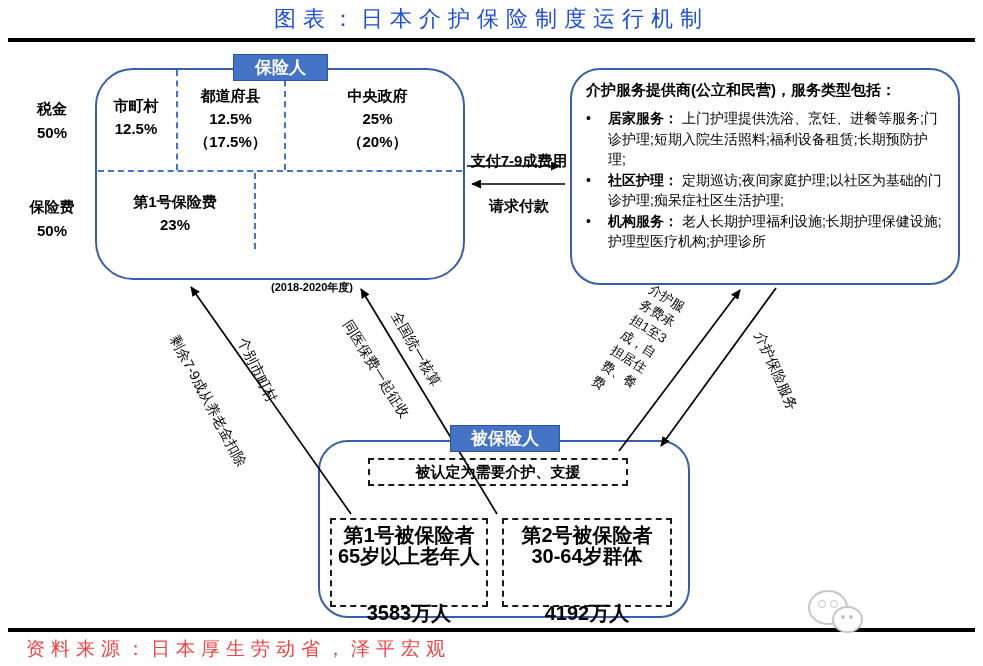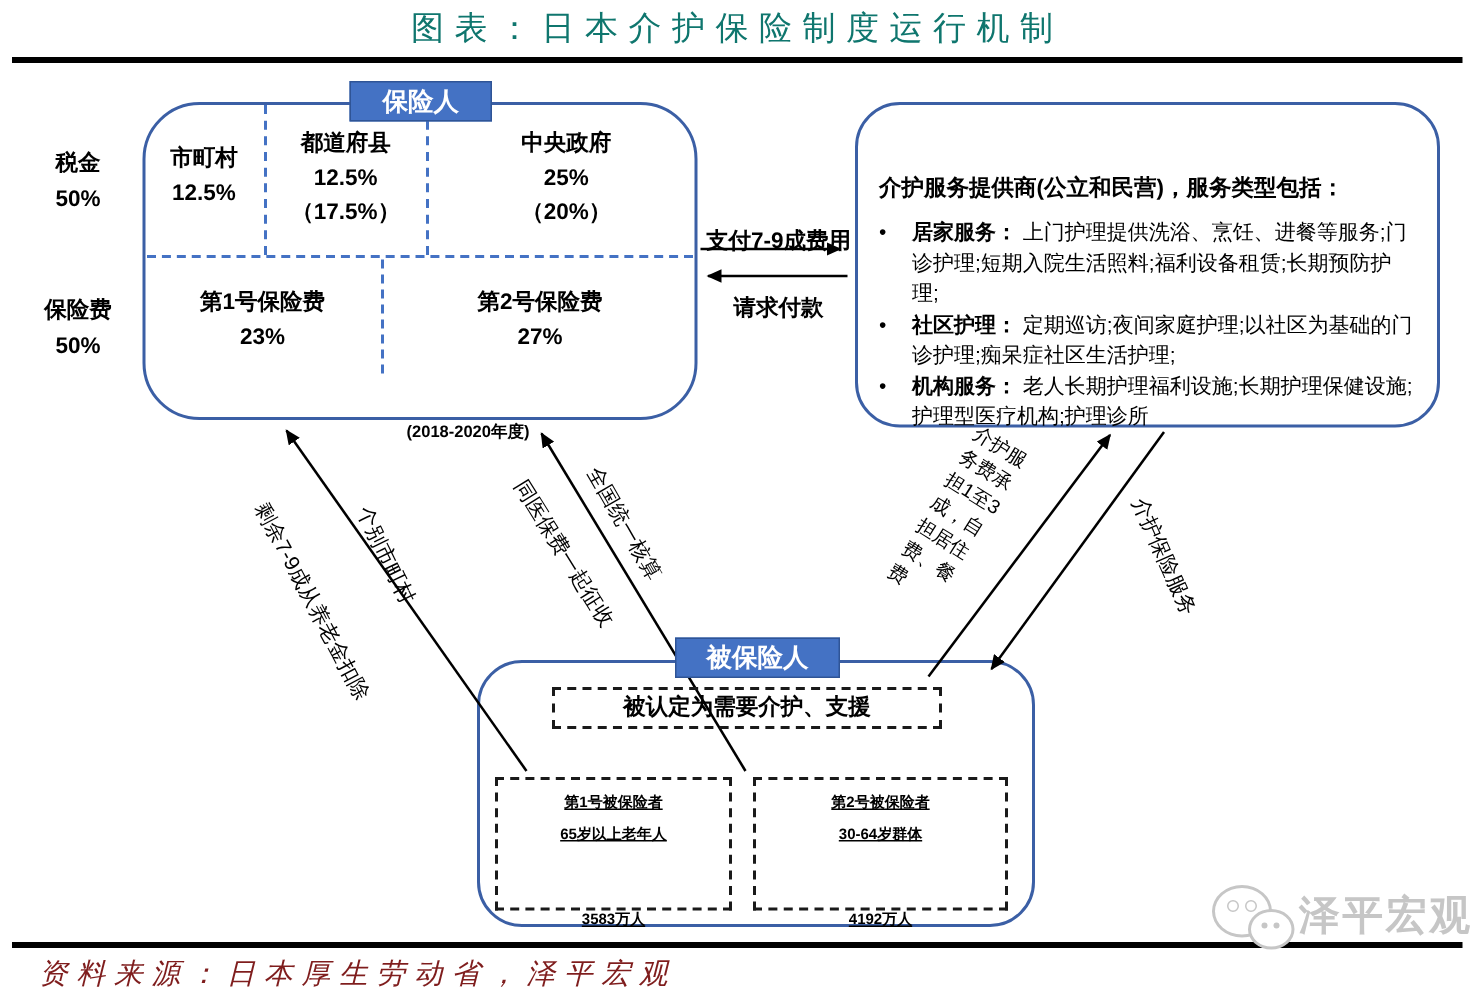--- a/index.html
+++ b/index.html
@@ -10,21 +10,21 @@
     --logo-gray:#c6c6c6;
   }
   html,body{margin:0;padding:0;background:#fff;}
   .canvas{
     position:relative;width:983px;height:666px;background:#fff;overflow:hidden;
     font-family:"Liberation Sans","DejaVu Sans",sans-serif;color:var(--ink);
   }
   .title{
     position:absolute;left:0;top:4px;width:983px;text-align:center;
     font-family:"Liberation Serif","DejaVu Serif",serif;
-    font-size:22px;letter-spacing:7px;color:#0f766e;
+    font-size:22px;letter-spacing:7px;color:#1d4ed8;
   }
   .rule{position:absolute;left:8px;width:967px;height:4px;background:#000;}
   .rule-top{top:38px;}
   .rule-bottom{top:628px;}
 
   .box{position:absolute;border:2px solid var(--blue-border);background:transparent;box-sizing:border-box;z-index:2;}
   .insurer-box{left:95px;top:68px;width:370px;height:212px;border-radius:38px;}
   .provider-box{left:570px;top:68px;width:390px;height:217px;border-radius:30px;padding:9px 14px;}
   .insured-box{left:318px;top:440px;width:372px;height:178px;border-radius:30px;}
 
@@ -34,28 +34,28 @@
   }
   .badge-insurer{left:233px;top:54px;width:93px;height:25px;line-height:25px;}
   .badge-insured{left:450px;top:425px;width:108px;height:25px;line-height:25px;}
 
   .dash-v{position:absolute;border-left:2px dashed var(--blue-dash);width:0;z-index:2;}
   .dash-h{position:absolute;border-top:2px dashed var(--blue-dash);height:0;z-index:2;}
 
   .cell{position:absolute;text-align:center;font-weight:bold;font-size:15px;line-height:23px;z-index:4;}
   .side-label{position:absolute;text-align:center;font-weight:bold;font-size:15px;line-height:24px;z-index:4;}
 
-  .ptitle{font-weight:bold;font-size:15px;line-height:21px;margin-bottom:8px;margin-top:36px;}
+  .ptitle{font-weight:bold;font-size:15px;line-height:21px;margin-bottom:8px;}
   .bullet{display:flex;font-size:14px;line-height:20.5px;}
   .bullet .dot{width:22px;flex:none;}
   .bullet .lead{font-weight:bold;}
 
   .dashed-black{position:absolute;border:2px dashed #1a1a1a;box-sizing:border-box;text-align:center;z-index:4;background:transparent;}
   .certified{left:368px;top:458px;width:260px;height:28px;line-height:24px;font-weight:bold;font-size:15px;}
-  .group{font-weight:bold;font-size:10px;line-height:21px;padding-top:5px;text-decoration:underline;}
+  .group{font-weight:bold;font-size:20px;line-height:21px;padding-top:5px;}
   .group .count{margin-top:36px;}
   .group1{left:330px;top:518px;width:158px;height:89px;}
   .group2{left:502px;top:518px;width:170px;height:89px;}
 
   .flow-label{position:absolute;text-align:center;font-weight:bold;font-size:15px;line-height:22px;z-index:4;}
   .flow-pay{left:466px;top:104px;width:106px;margin-top:46px;}
   .flow-request{left:466px;top:195px;width:106px;}
 
   .rot{
     position:absolute;z-index:4;font-size:14px;line-height:17px;white-space:nowrap;
@@ -63,22 +63,22 @@
   }
   .rot-wrap{white-space:normal;width:46px;font-size:13px;line-height:18px;text-align:left;}
 
   .arrows{position:absolute;left:0;top:0;z-index:3;}
 
   .note-variable{position:absolute;left:95px;top:247px;width:386px;text-align:center;font-weight:bold;font-size:15px;z-index:4;}
   .note-period{position:absolute;left:228px;top:280px;width:168px;text-align:center;font-weight:bold;font-size:11px;z-index:4;}
 
   .source{
     position:absolute;left:26px;top:636px;
-    font-family:"Liberation Serif","DejaVu Serif",serif;font-style:italic;
-    font-size:19px;letter-spacing:6px;color:#7f1d1d;z-index:4;
+    font-family:"Liberation Serif","DejaVu Serif",serif;
+    font-size:19px;letter-spacing:6px;color:#ef4444;z-index:4;
   }
 
   .logo{position:absolute;left:800px;top:582px;width:182px;height:54px;z-index:7;}
   .logo .bubble{position:absolute;background:#fff;border:2px solid var(--logo-gray);border-radius:50%;}
   .logo .b1{left:8px;top:8px;width:36px;height:31px;}
   .logo .b2{left:32px;top:24px;width:27px;height:23px;}
   .logo .eye{position:absolute;width:6px;height:6px;border:1.5px solid var(--logo-gray);border-radius:50%;background:#fff;}
   .logo .e1{left:8px;top:8px;}
   .logo .e2{left:20px;top:8px;}
   .logo .deye{position:absolute;width:4px;height:4px;background:var(--logo-gray);border-radius:50%;}
@@ -139,24 +139,20 @@
     <div>（17.5%）</div>
   </div>
   <div class="cell" style="left:287px;top:84px;width:181px;">
     <div>中央政府</div>
     <div>25%</div>
     <div>（20%）</div>
   </div>
   <div class="cell" style="left:95px;top:190px;width:160px;">
     <div>第1号保险费</div>
     <div>23%</div>
-  </div>
-  <div class="cell" style="left:255px;top:190px;width:210px;">
-    <div>第2号保险费</div>
-    <div>27%</div>
   </div>
 
   <div class="note-period">(2018-2020年度)</div>
 
   <div class="box provider-box">
     <div class="ptitle">介护服务提供商(公立和民营)，服务类型包括：</div>
     <div class="bullet">
       <span class="dot">•</span>
       <div>
         <span class="lead">居家服务：</span>
@@ -209,16 +205,15 @@
 
   <div class="logo">
     <span class="bubble b1">
       <span class="eye e1"></span>
       <span class="eye e2"></span>
     </span>
     <span class="bubble b2">
       <span class="deye d1"></span>
       <span class="deye d2"></span>
     </span>
-    <span class="brand">泽平宏观</span>
   </div>
 
 </div>
 
 </body></html>

